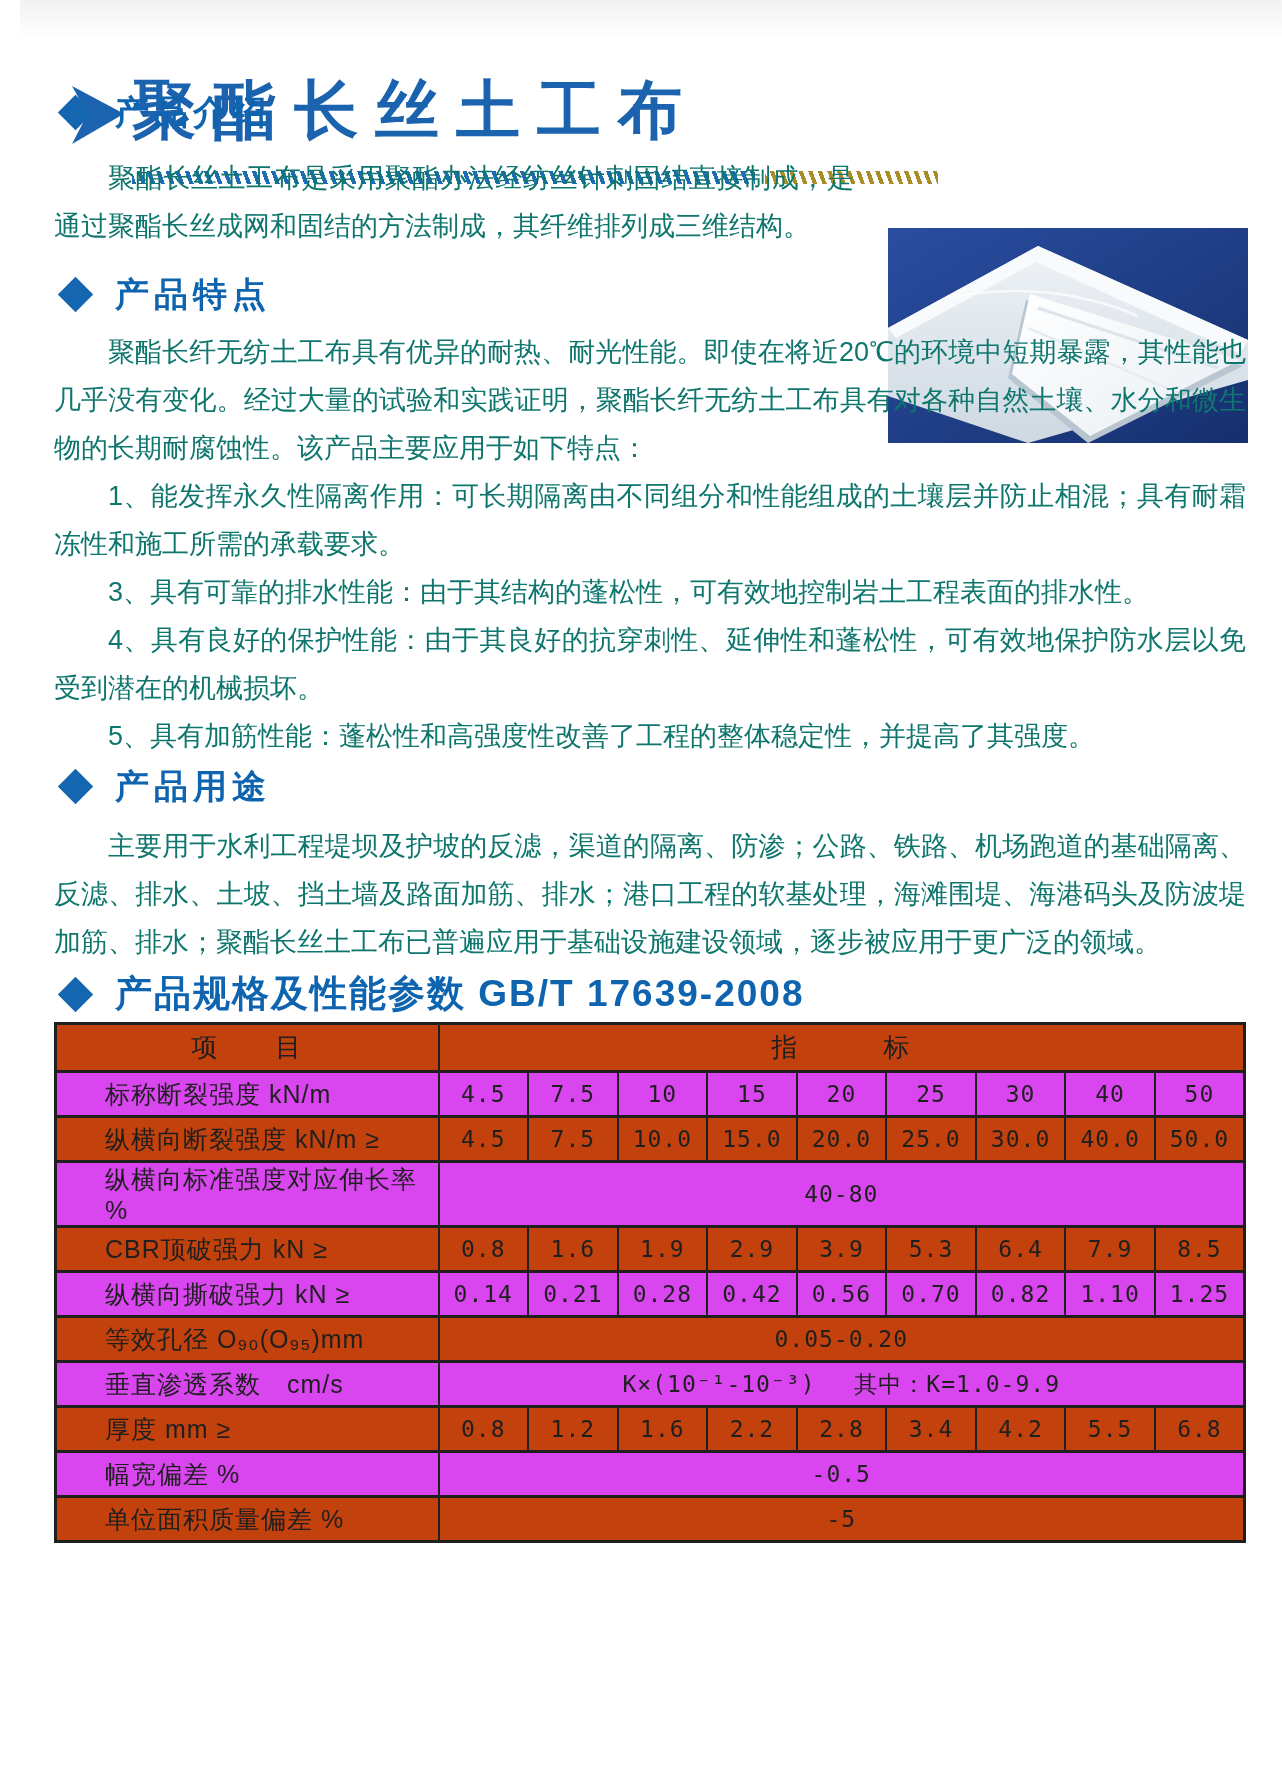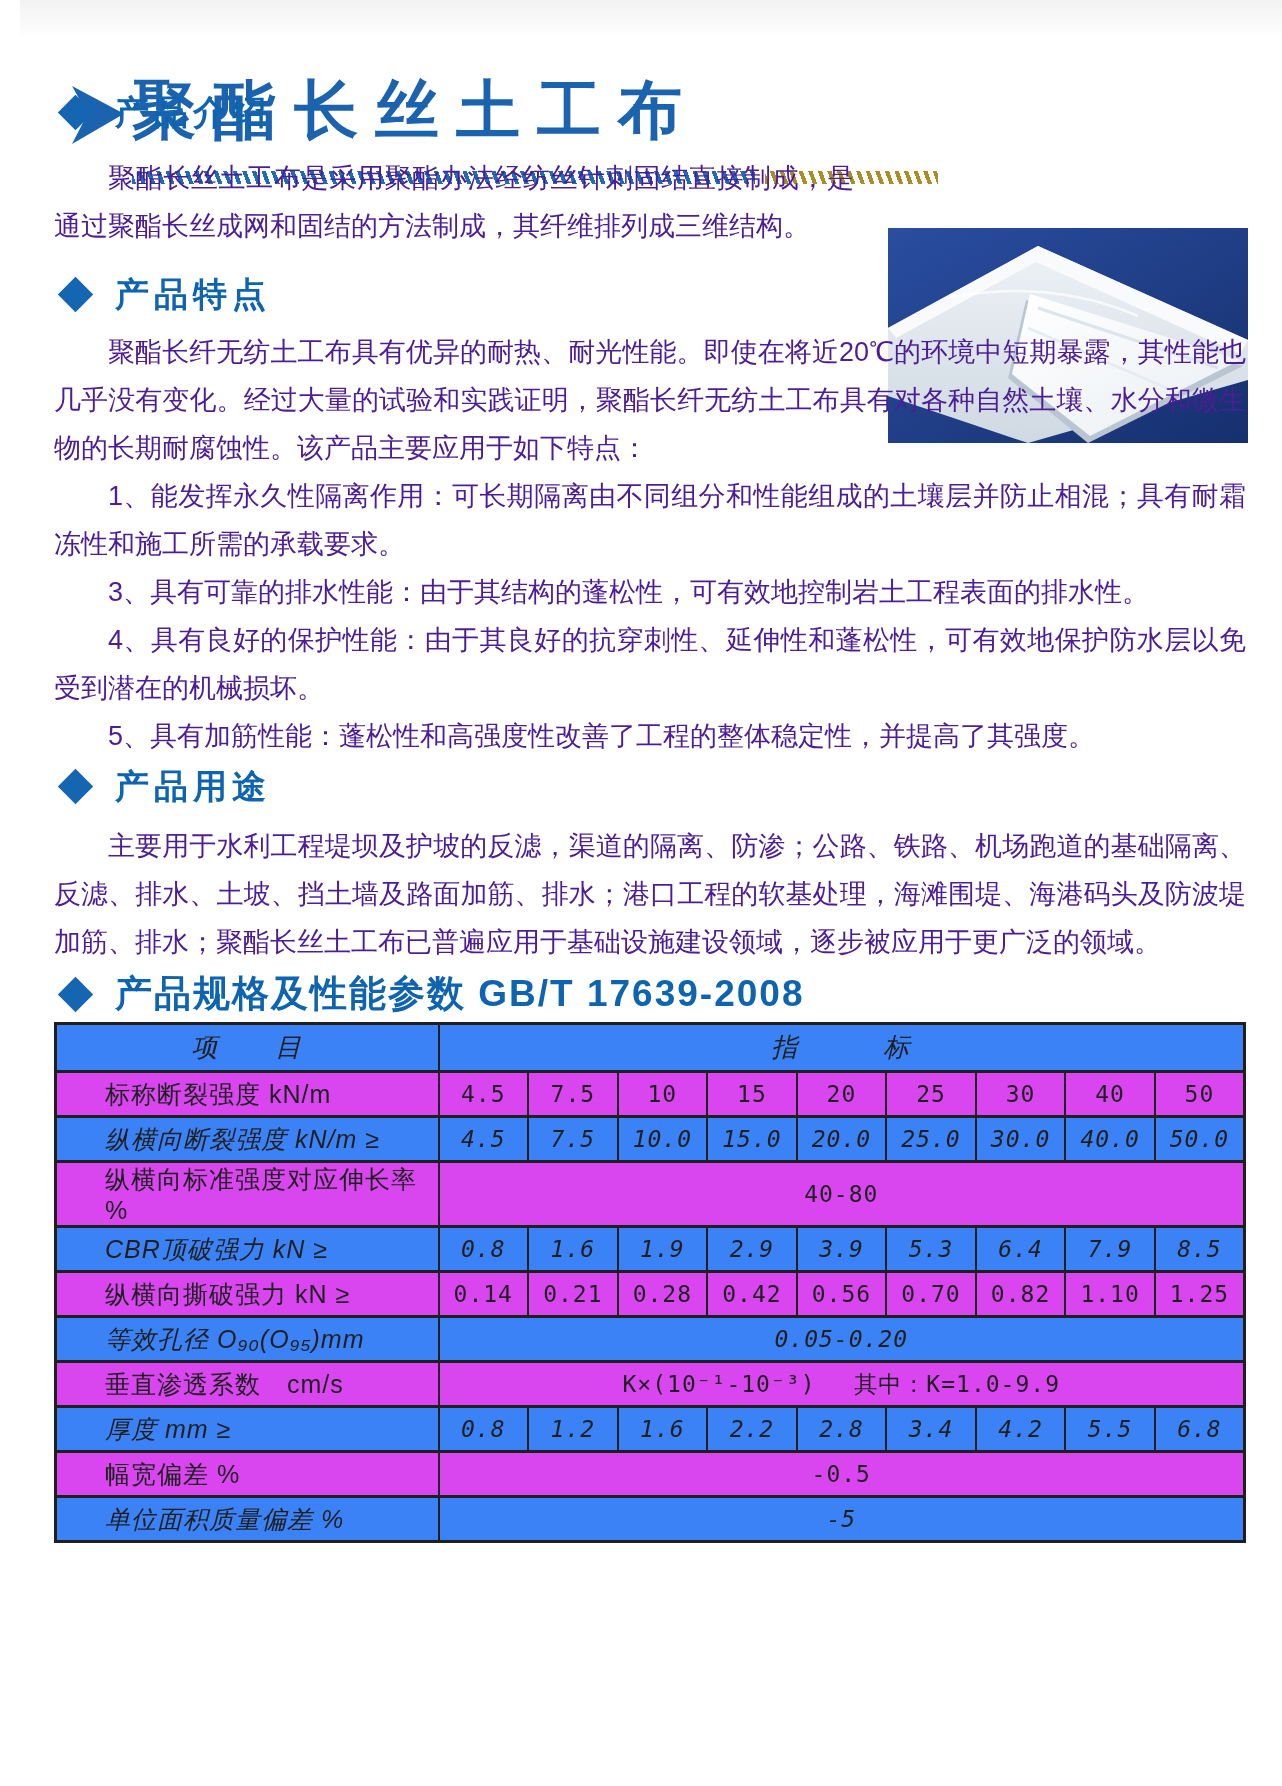--- a/index.html
+++ b/index.html
@@ -44,21 +44,21 @@
     display:flex; align-items:center; margin:0;
     font-size:34px; line-height:40px; font-weight:bold;
     color:#0f64b0; letter-spacing:5px; white-space:nowrap;
   }
   .diamond {
     width:25px; height:25px; background:#1566b0;
     transform:rotate(45deg); margin:0 27px 0 9px; flex:none;
   }
   .content p {
     margin:0; font-size:27px; line-height:48px;
-    color:#4c1d95; text-align:justify;
+    color:#0f766e; text-align:justify;
   }
   .indent { text-indent:2em; }
   .intro-para { width:800px; margin-top:22px !important; }
   .features-heading { margin-top:24px !important; }
   .features-lead { margin-top:14px !important; }
   .uses-heading { margin-top:6px !important;text-align:right; }
   .uses-para { margin-top:16px !important; }
   .specs-heading { margin-top:8px !important; font-size:37px; letter-spacing:2px; }
 
   
@@ -74,21 +74,21 @@
   }
   table.spec tr.head td { height:45px; font-size:26px; letter-spacing:2px; }
   table.spec td.label-cell {
     text-align:left; padding-left:48px; font-size:25px; letter-spacing:1px;
   }
   table.spec td.head-label { text-align:center; padding-left:0; }
   table.spec td.val-cell, table.spec td.span-cell {
     font-family:"DejaVu Sans Mono","Liberation Mono",monospace;
     font-size:23px; letter-spacing:1px;
   }
-  tr.row-blue td { background:#3b82f6;font-style:italic; }
+  tr.row-blue td { background:#c2410c; }
   tr.row-white td { background:#d946ef; }
 </style>
 </head>
 <body>
 
 <div class="page">
 
   <span class="title-arrow"></span>
   <h1 class="page-title">聚酯长丝土工布</h1>
   <div class="divider">

